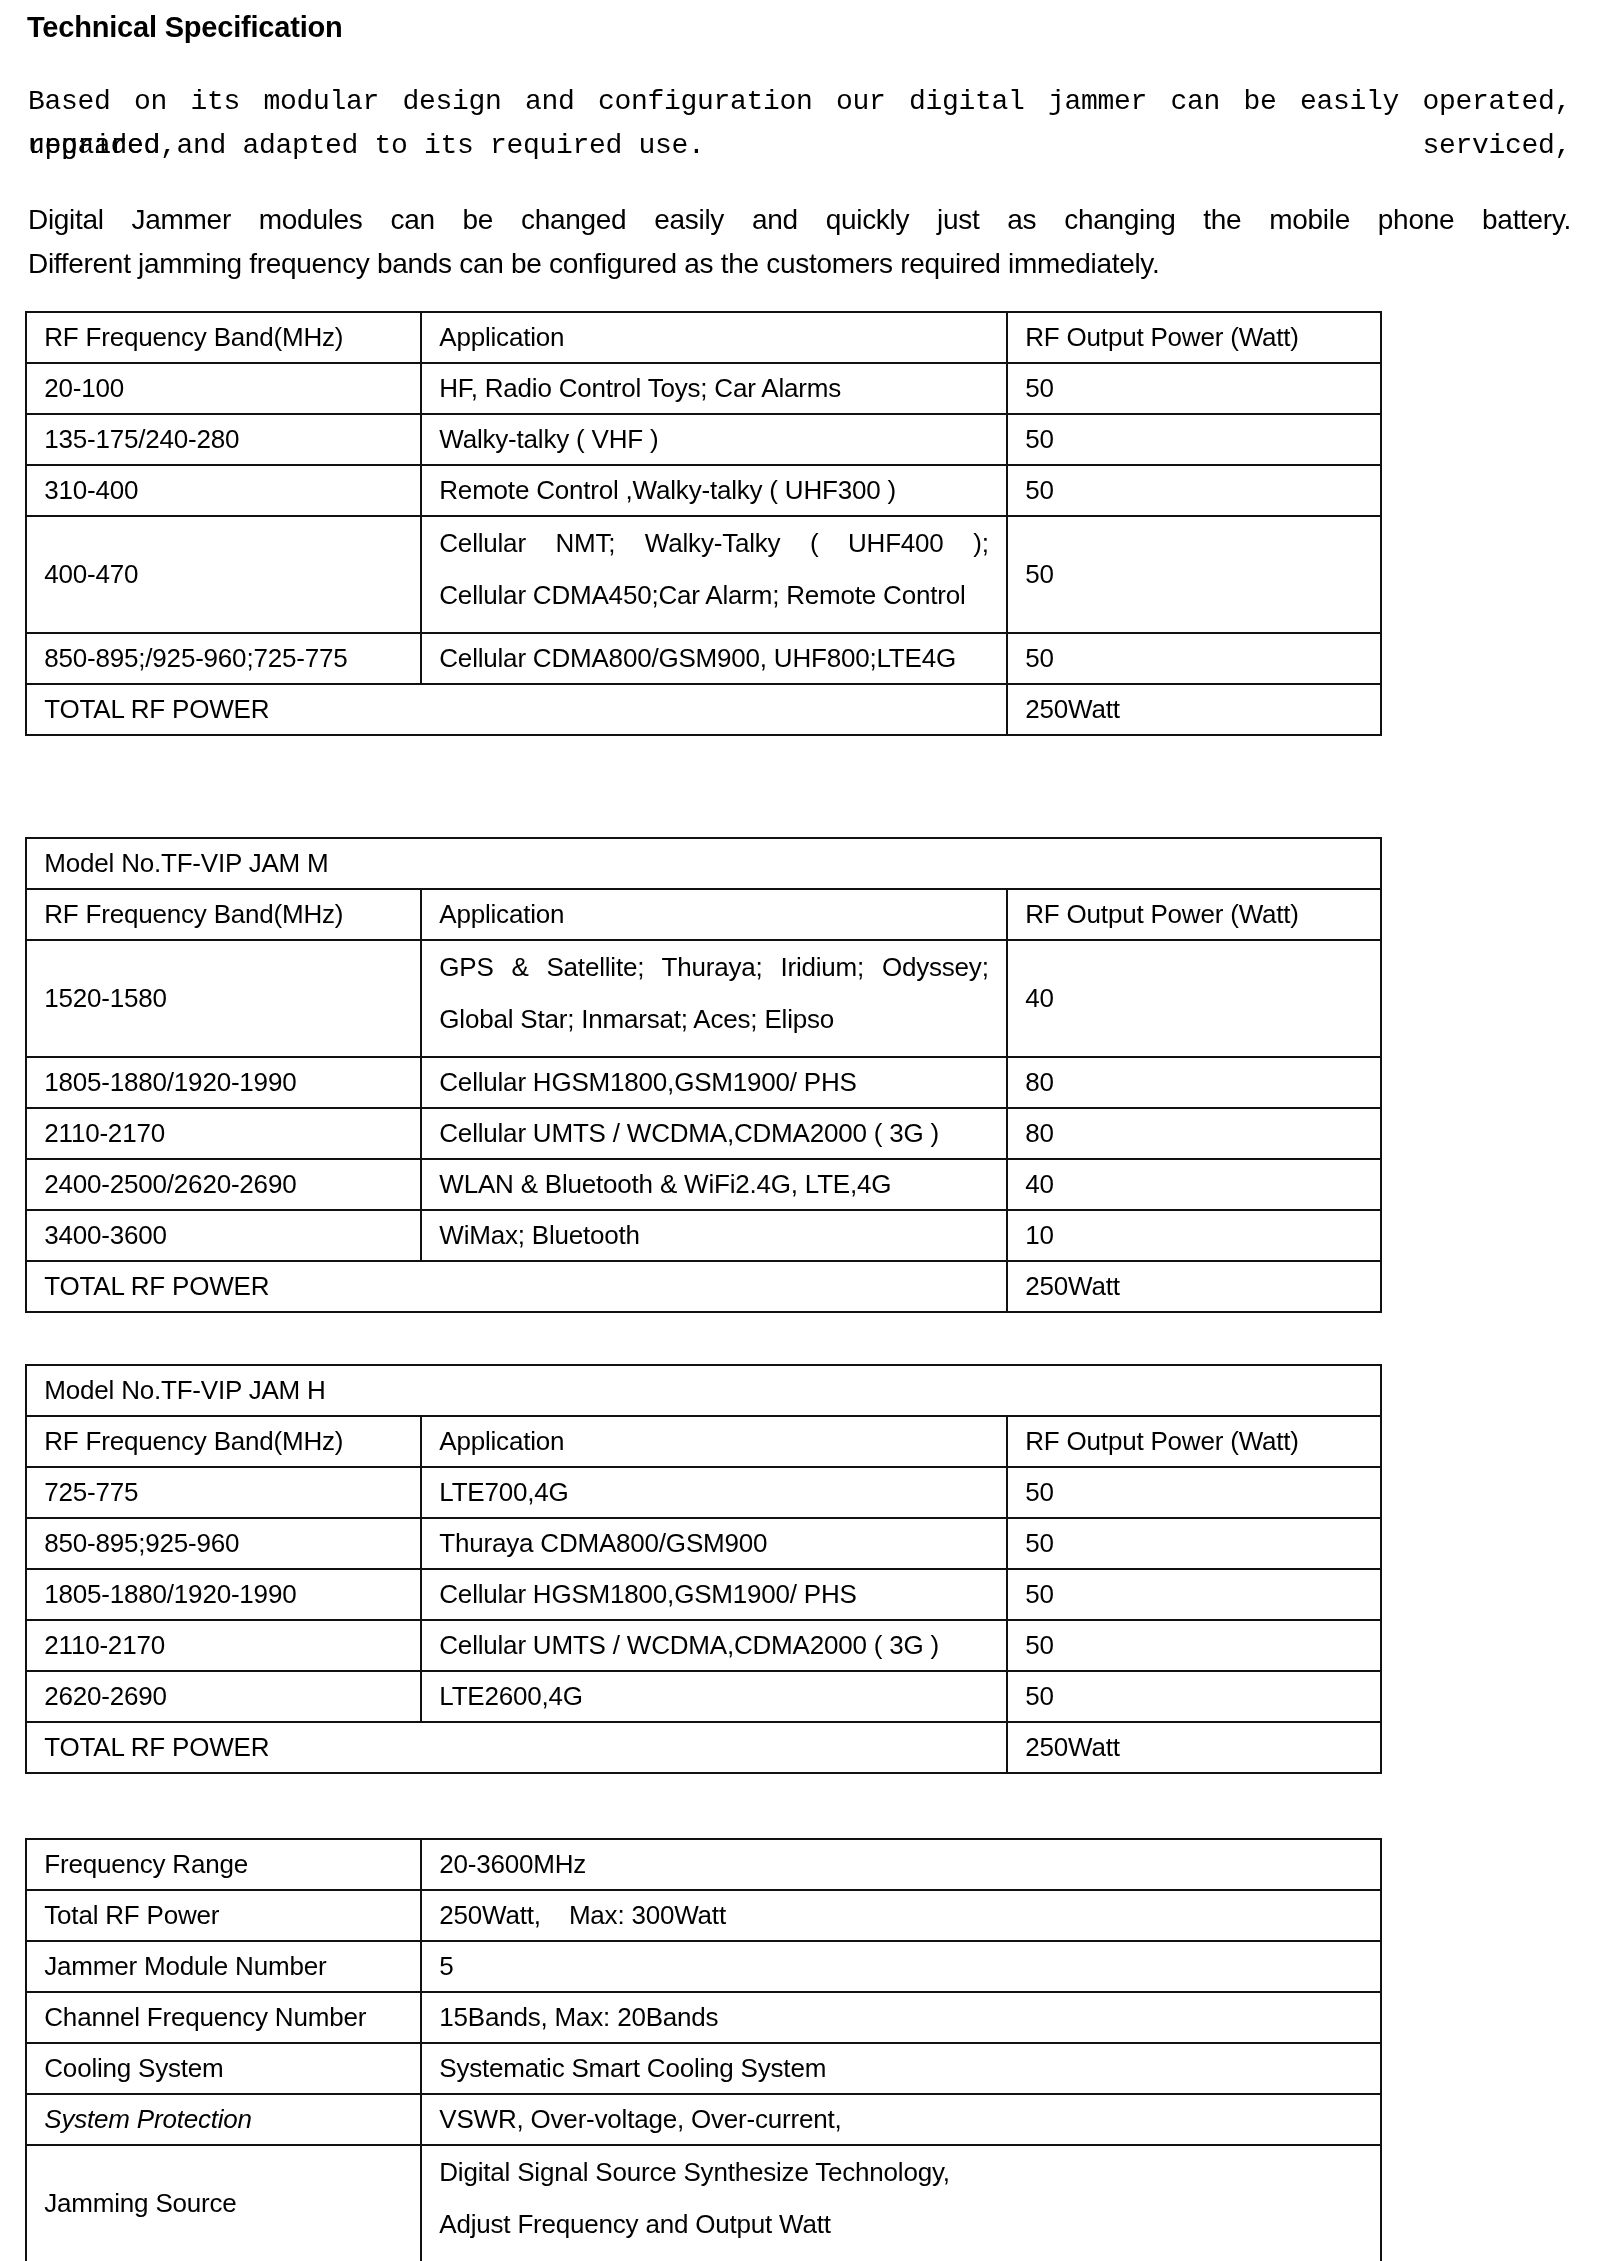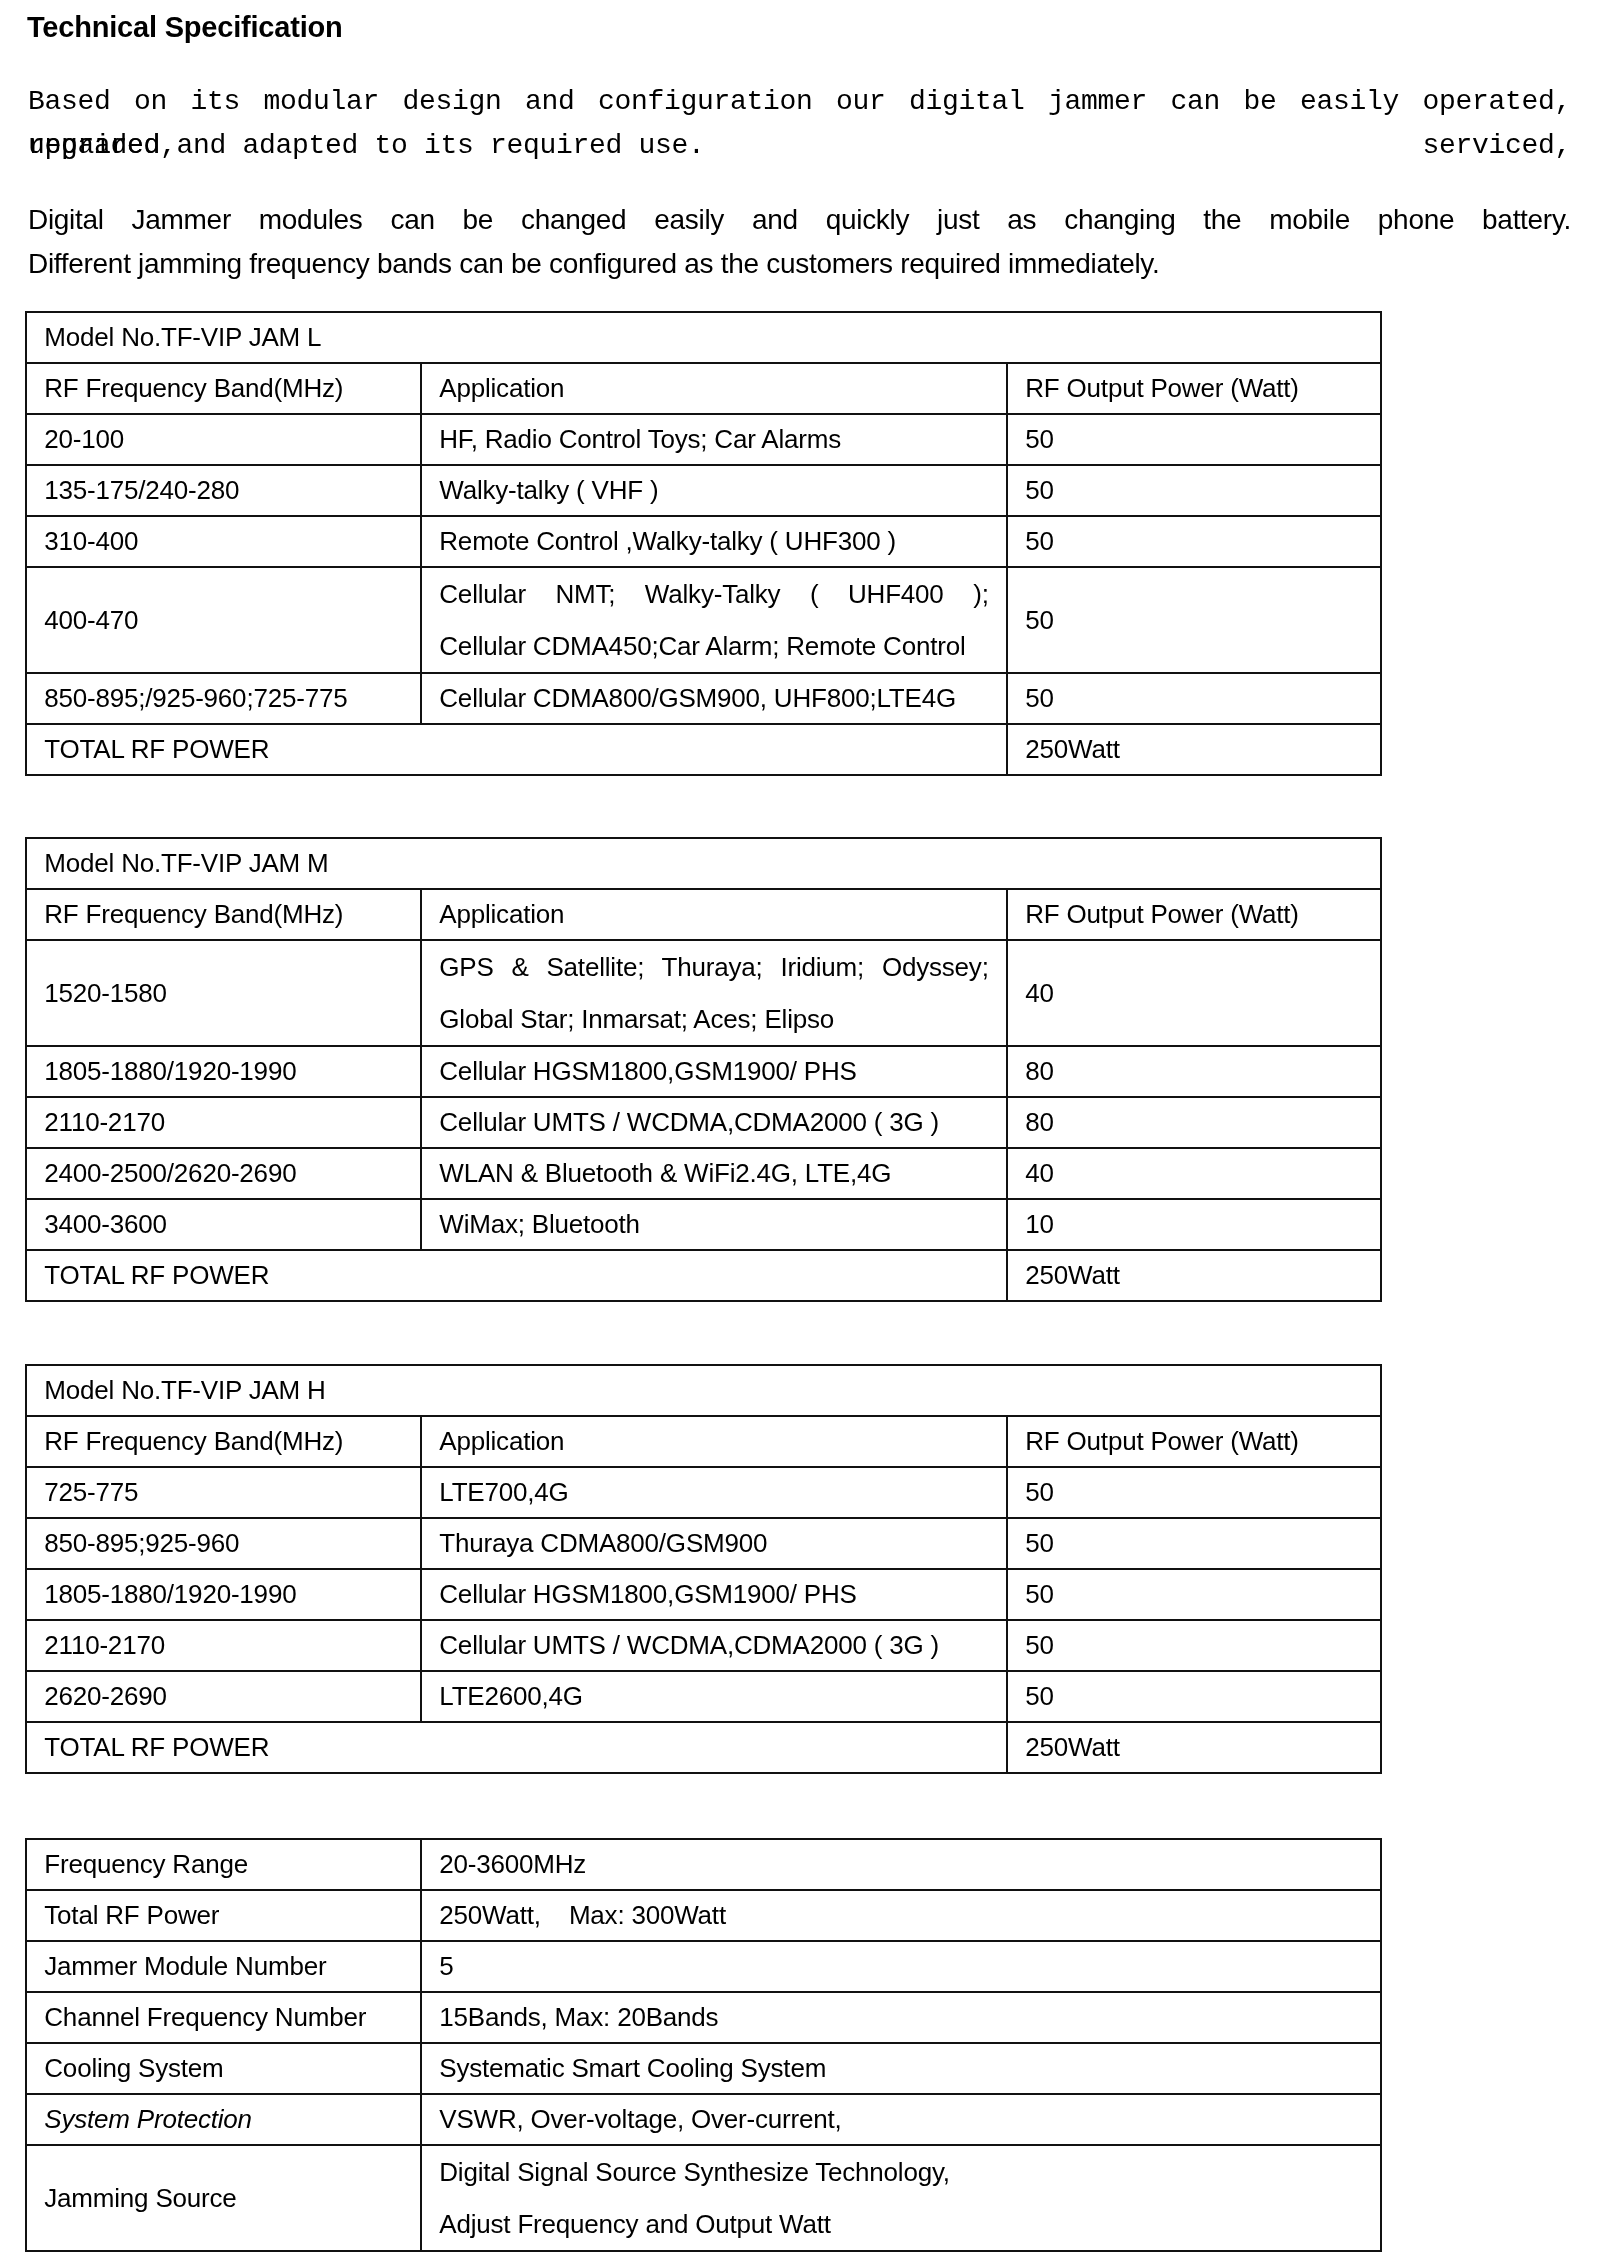--- a/index.html
+++ b/index.html
@@ -21,21 +21,21 @@
   table.spec {
     position: absolute; left: 25px; width: 1355px;
     border-collapse: collapse; table-layout: fixed;
     font-size: 26px;
   }
   table.spec td {
     border: 2px solid #111;
     height: 49px; padding: 0 17.3px; vertical-align: middle;
     line-height: 27px; white-space: nowrap; letter-spacing: -0.2px;
   }
-  table.spec td.multi { padding-top: 0; padding-bottom: 0; margin-left: 12px; }
+  table.spec td.multi { padding-top: 0; padding-bottom: 11px; margin-left: 12px; }
   table.spec td.multi .l { display: block; height: 52px; line-height: 52px; }
   table.spec td.multi .l.justify { text-align: justify; text-align-last: justify; white-space: normal; height: 52px; overflow: hidden; }
   col.c1 { width: 395px; }
   col.c2 { width: 586px; }
   col.c3 { width: 374px; }
   col.k1 { width: 395px; }
   col.k2 { width: 960px; }
   #table-l { top: 311px; }
   #table-m { top: 837px; }
   #table-h { top: 1364px; }
@@ -57,23 +57,20 @@
 </div>
 
 <table class="spec" id="table-l">
   <colgroup>
       <col class="c1">
       <col class="c2">
       <col class="c3">
     </colgroup>
   <tbody>
       <tr>
-        <td colspan="3">Model No.TF-VIP JAM L</td>
-      </tr>
-      <tr>
         <td>RF Frequency Band(MHz)</td>
         <td>Application</td>
         <td>RF Output Power (Watt)</td>
       </tr>
       <tr>
         <td>20-100</td>
         <td>HF, Radio Control Toys; Car Alarms</td>
         <td>50</td>
       </tr>
       <tr>

